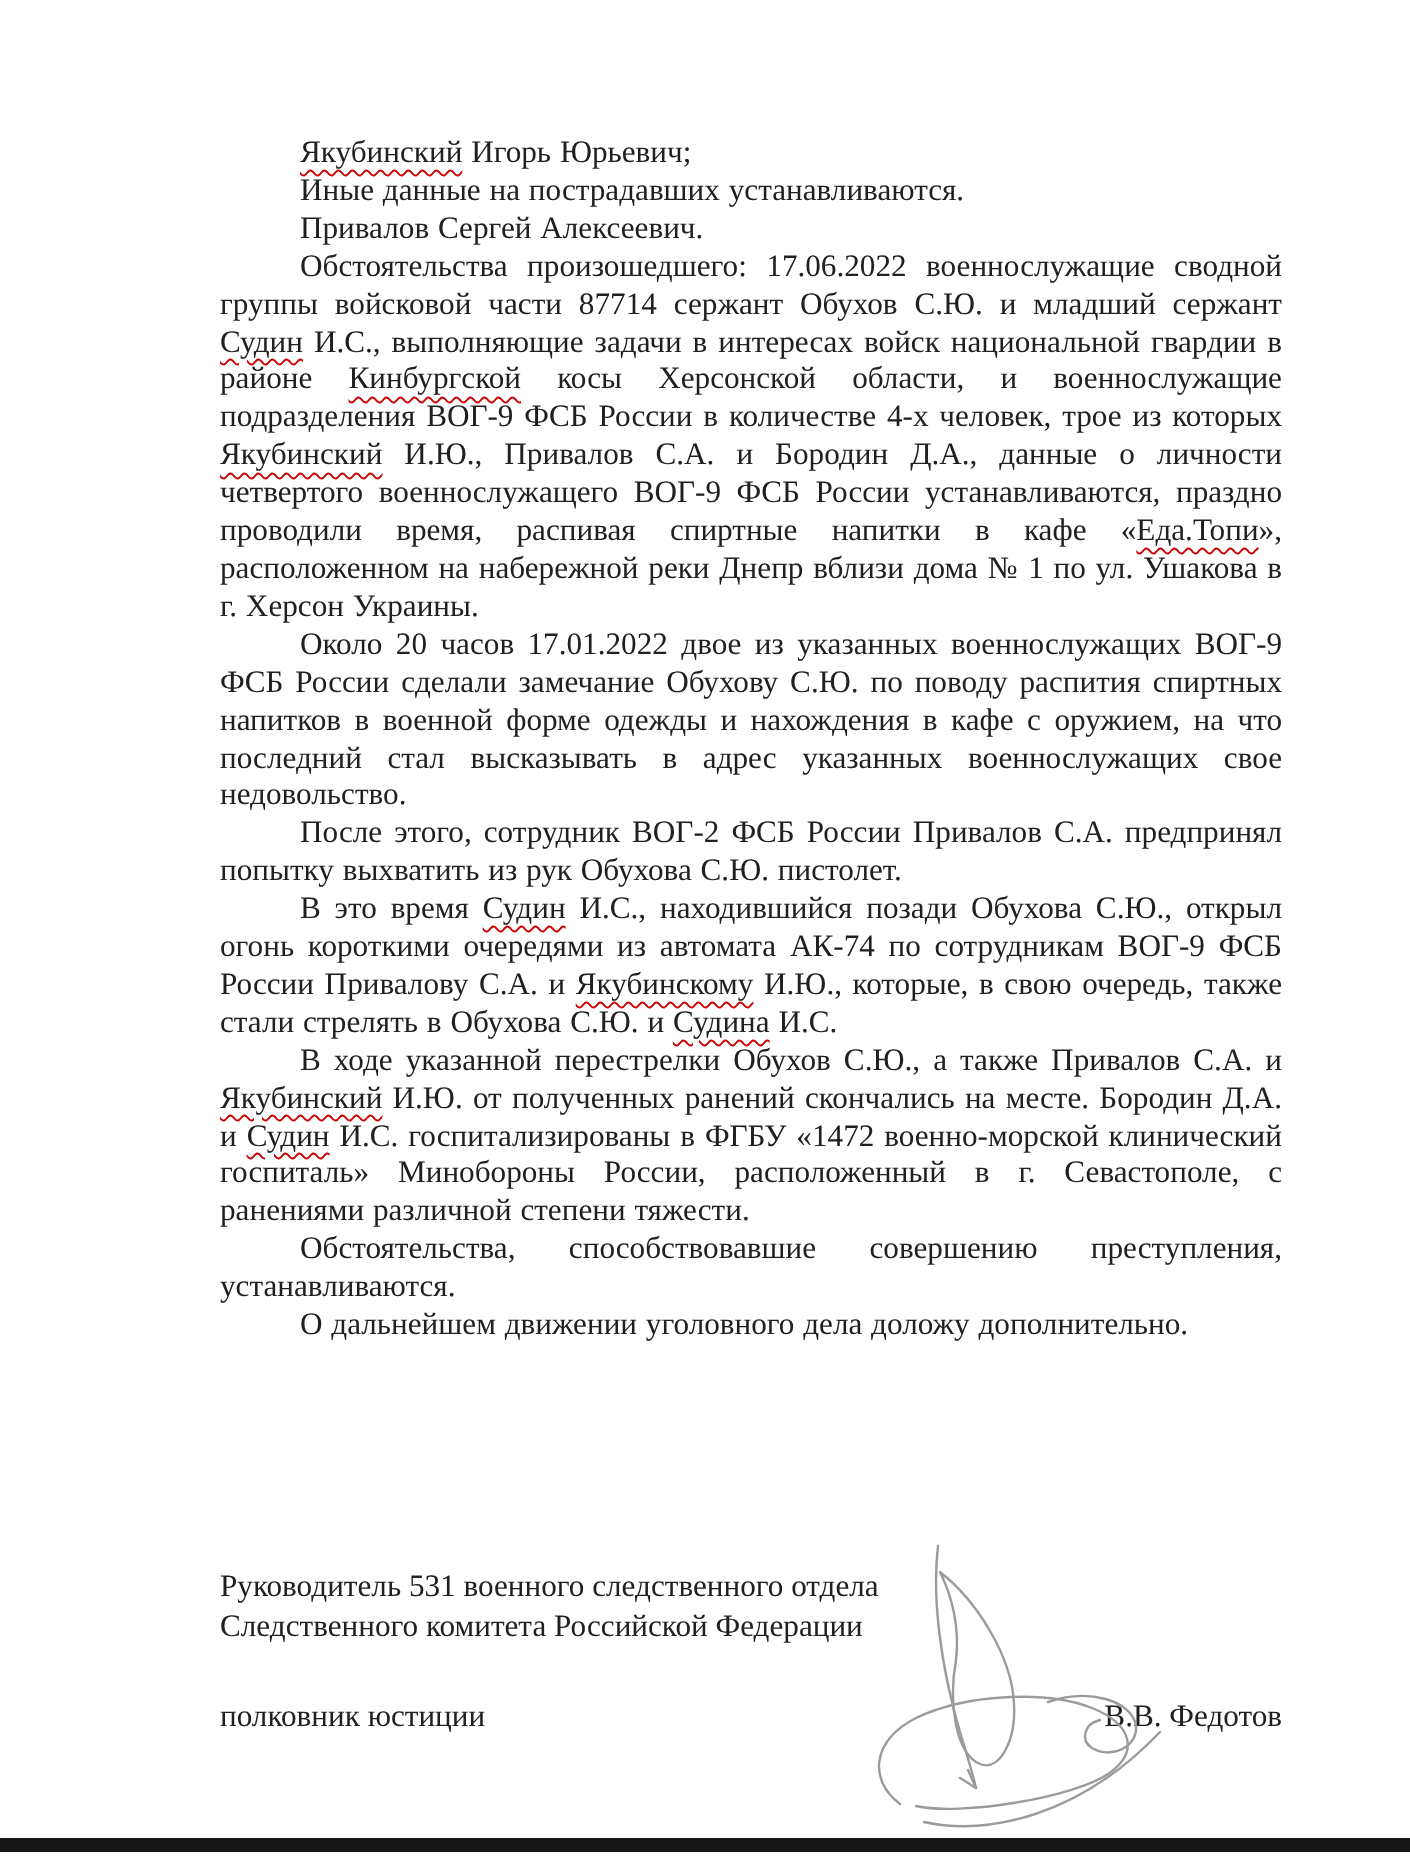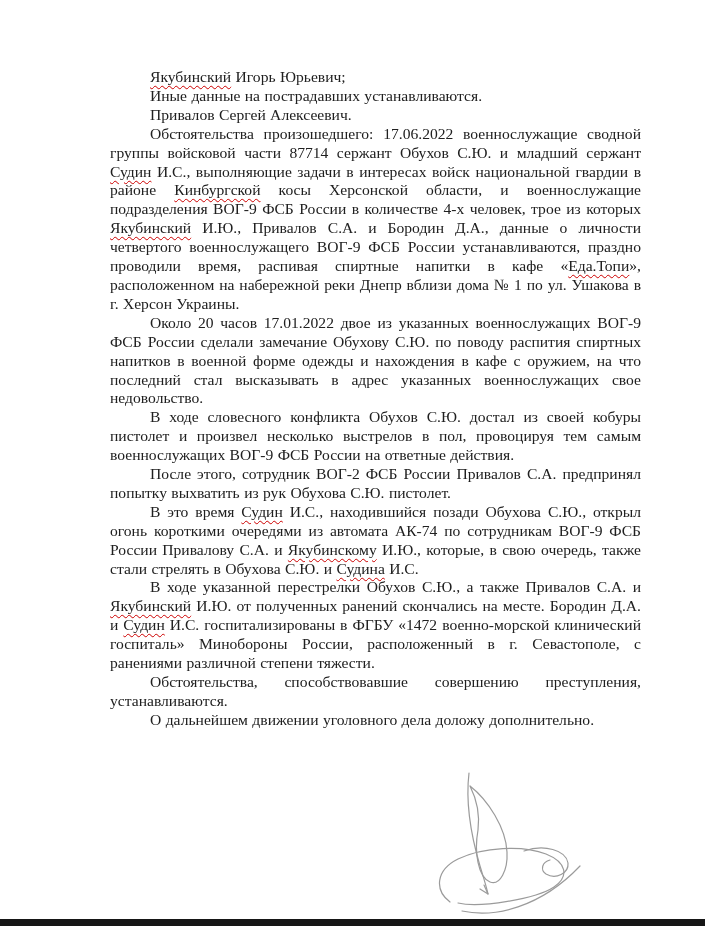--- a/index.html
+++ b/index.html
@@ -74,28 +74,35 @@
 <body>
 
 <div id="page" style="background: rgb(255, 255, 255); color: rgb(32, 32, 32);">
 
   <div id="doc-body">
       <p class="para"><span class="misspell" style="text-decoration-color: rgb(204, 0, 0);">Якубинский</span><span> Игорь Юрьевич;</span></p>
       <p class="para"><span>Иные данные на пострадавших устанавливаются.</span></p>
       <p class="para"><span>Привалов Сергей Алексеевич.</span></p>
       <p class="para"><span>Обстоятельства произошедшего: 17.06.2022 военнослужащие сводной группы войсковой части 87714 сержант Обухов С.Ю. и младший сержант </span><span class="misspell" style="text-decoration-color: rgb(204, 0, 0);">Судин</span><span> И.С., выполняющие задачи в интересах войск национальной гвардии в районе </span><span class="misspell" style="text-decoration-color: rgb(204, 0, 0);">Кинбургской</span><span> косы Херсонской области, и военнослужащие подразделения ВОГ-9 ФСБ России в количестве 4-х человек, трое из которых </span><span class="misspell" style="text-decoration-color: rgb(204, 0, 0);">Якубинский</span><span> И.Ю., Привалов С.А. и Бородин Д.А., данные о личности четвертого военнослужащего ВОГ-9 ФСБ России устанавливаются, праздно проводили время, распивая спиртные напитки в кафе «</span><span class="misspell" style="text-decoration-color: rgb(204, 0, 0);">Еда.Топи</span><span>», расположенном на набережной реки Днепр вблизи дома № 1 по ул. Ушакова в г. Херсон Украины.</span></p>
       <p class="para"><span>Около 20 часов 17.01.2022 двое из указанных военнослужащих ВОГ-9 ФСБ России сделали замечание Обухову С.Ю. по поводу распития спиртных напитков в военной форме одежды и нахождения в кафе с оружием, на что последний стал высказывать в адрес указанных военнослужащих свое недовольство.</span></p>
-      <p class="para"><span>В ходе словесного конфликта Обухов С.Ю. достал из своей кобуры пистолет и произвел несколько выстрелов в пол, провоцируя тем самым военнослужащих ВОГ-9 ФСБ России на ответные действия.</span></p>
       <p class="para"><span>После этого, сотрудник ВОГ-2 ФСБ России Привалов С.А. предпринял попытку выхватить из рук Обухова С.Ю. пистолет.</span></p>
       <p class="para"><span>В это время </span><span class="misspell" style="text-decoration-color: rgb(204, 0, 0);">Судин</span><span> И.С., находившийся позади Обухова С.Ю., открыл огонь короткими очередями из автомата АК-74 по сотрудникам ВОГ-9 ФСБ России Привалову С.А. и </span><span class="misspell" style="text-decoration-color: rgb(204, 0, 0);">Якубинскому</span><span> И.Ю., которые, в свою очередь, также стали стрелять в Обухова С.Ю. и </span><span class="misspell" style="text-decoration-color: rgb(204, 0, 0);">Судина</span><span> И.С.</span></p>
       <p class="para"><span>В ходе указанной перестрелки Обухов С.Ю., а также Привалов С.А. и </span><span class="misspell" style="text-decoration-color: rgb(204, 0, 0);">Якубинский</span><span> И.Ю. от полученных ранений скончались на месте. Бородин Д.А. и </span><span class="misspell" style="text-decoration-color: rgb(204, 0, 0);">Судин</span><span> И.С. госпитализированы в ФГБУ «1472 военно-морской клинический госпиталь» Минобороны России, расположенный в г. Севастополе, с ранениями различной степени тяжести.</span></p>
       <p class="para"><span>Обстоятельства, способствовавшие совершению преступления, устанавливаются.</span></p>
       <p class="para"><span>О дальнейшем движении уголовного дела доложу дополнительно.</span></p>
     </div>
 
+  <div id="sig-block">
+    <p class="sig-line">Руководитель 531 военного следственного отдела</p>
+    <p class="sig-line">Следственного комитета Российской Федерации</p>
+    <div id="sig-row">
+      <span>полковник юстиции</span>
+      <span>В.В. Федотов</span>
+    </div>
+  </div>
 
   <svg id="signature-svg" viewBox="0 0 162 148" fill="none" xmlns="http://www.w3.org/2000/svg">
     <g stroke="#9b9b9b" stroke-width="1.2" stroke-linecap="round" fill="none">
       <path d="M41,3 C38,28 42,62 52,96 C55,106 58,115 60,124"></path>
       <path d="M60,124 l-4,-9 m4,9 l-8,-5"></path>
       <path d="M42,16 C60,30 78,58 79,82 C80,100 72,116 62,112 C50,107 46,82 50,60 C52,44 48,28 42,16"></path>
       <path d="M22,132 C6,120 8,100 30,89 C55,77 95,75 118,84 C138,92 142,106 126,117 C108,129 52,138 30,133"></path>
       <path d="M96,81 C116,74 138,80 140,93 C141,103 128,110 118,104 C112,100 114,92 122,90"></path>
       <path d="M34,141 C66,148 112,138 152,96"></path>
     </g>

